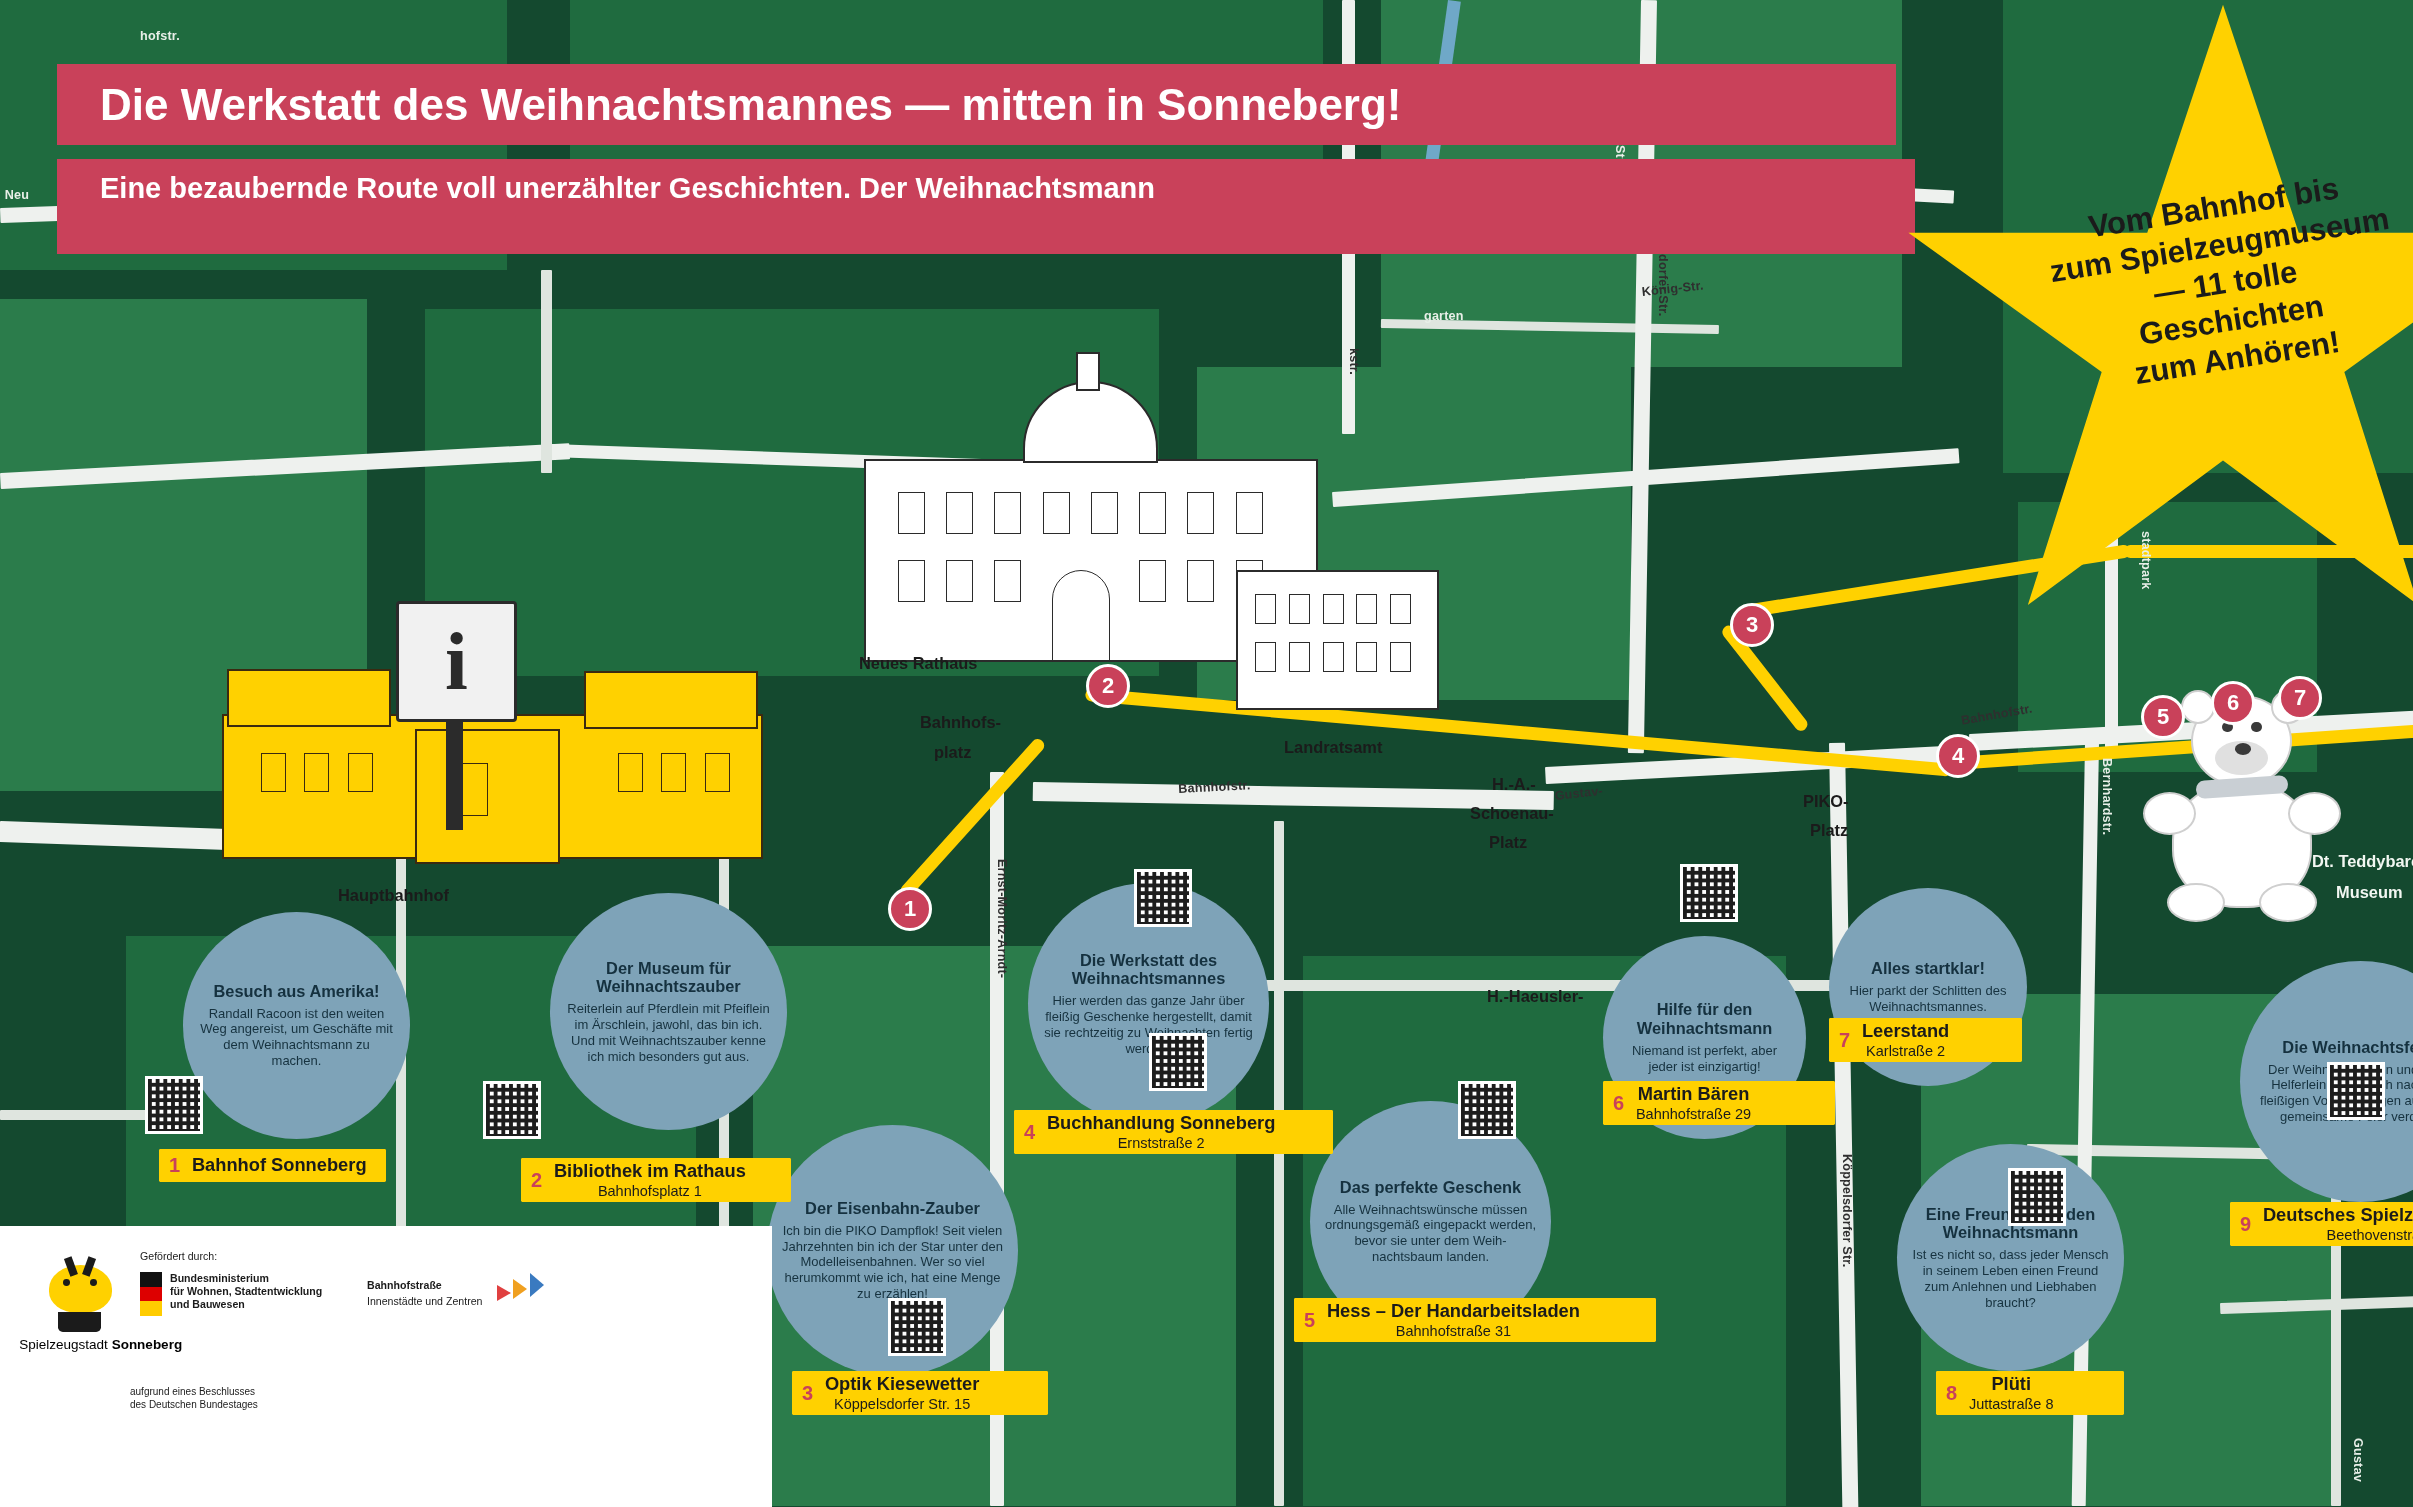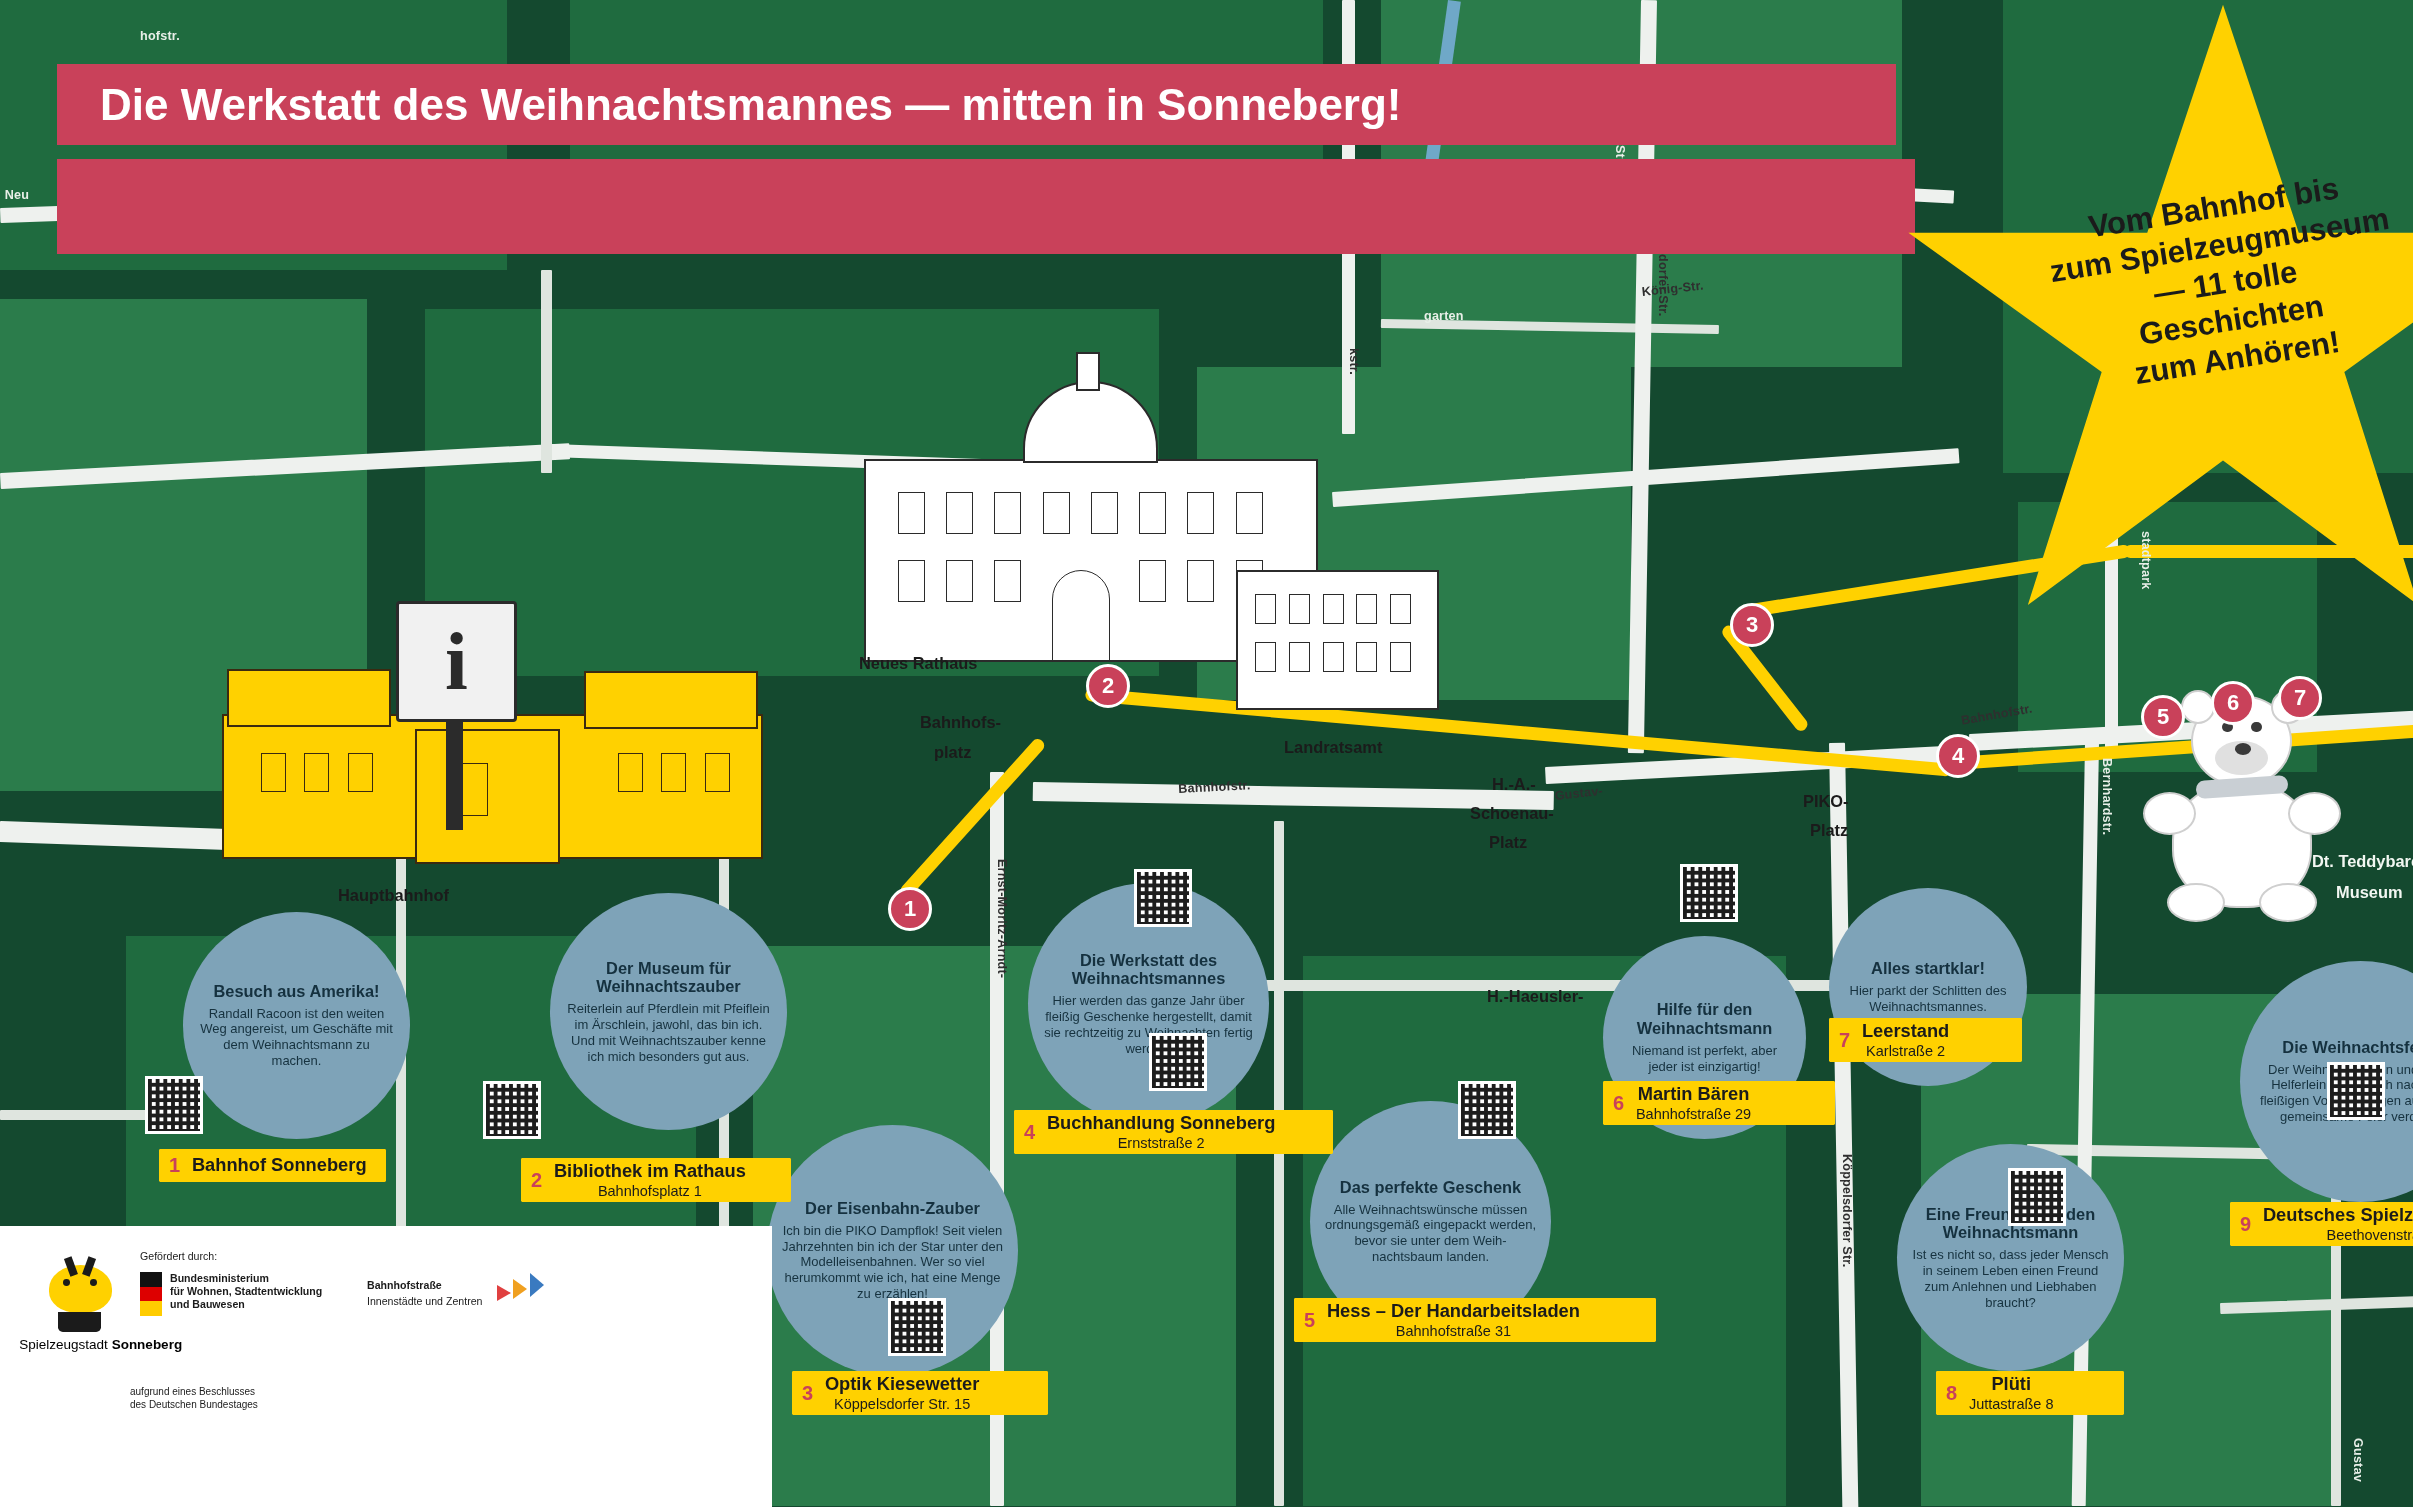--- a/index.html
+++ b/index.html
@@ -488,20 +488,21 @@
         <div class="name">Deutsches Spielzeugmuseum</div>
         <div class="addr">Beethovenstraße 10</div>
       </div>
     </div>
   </div>
 
 <div id="title-banner">
   <div class="t">Die Werkstatt des Weihnachtsmannes — mitten in Sonneberg!</div>
 </div>
 <div id="subtitle-banner">
+  <div class="s">Eine bezaubernde Route voll unerzählter Geschichten. Der Weihnachtsmann</div>
 </div>
 
 <div id="star-callout">
   <div id="star-shape"></div>
   <div id="star-text">
     <div class="l">Vom Bahnhof bis</div>
     <div class="l">zum Spielzeugmuseum</div>
     <div class="l">— 11 tolle</div>
     <div class="l">Geschichten</div>
     <div class="l">zum Anhören!</div>

